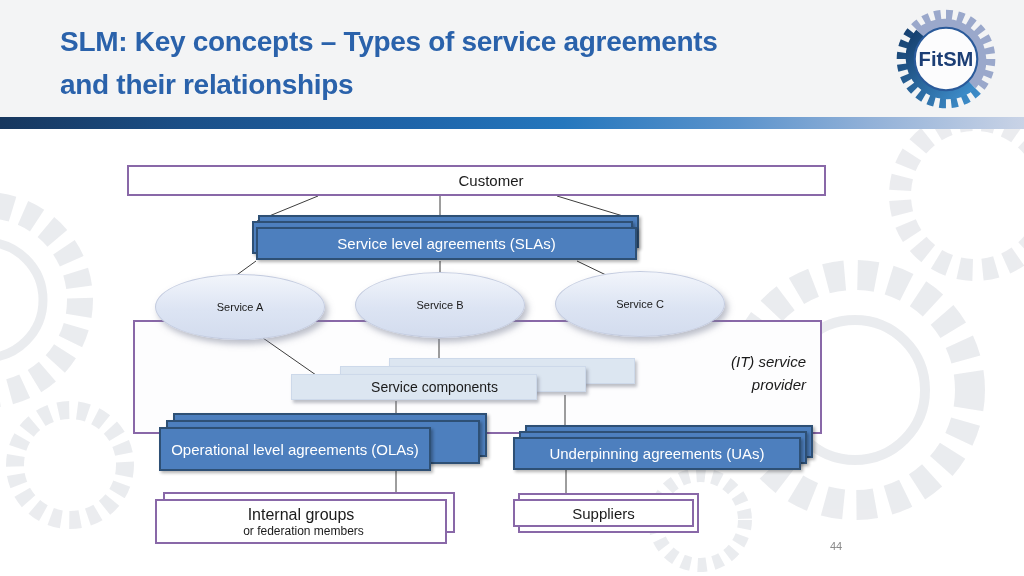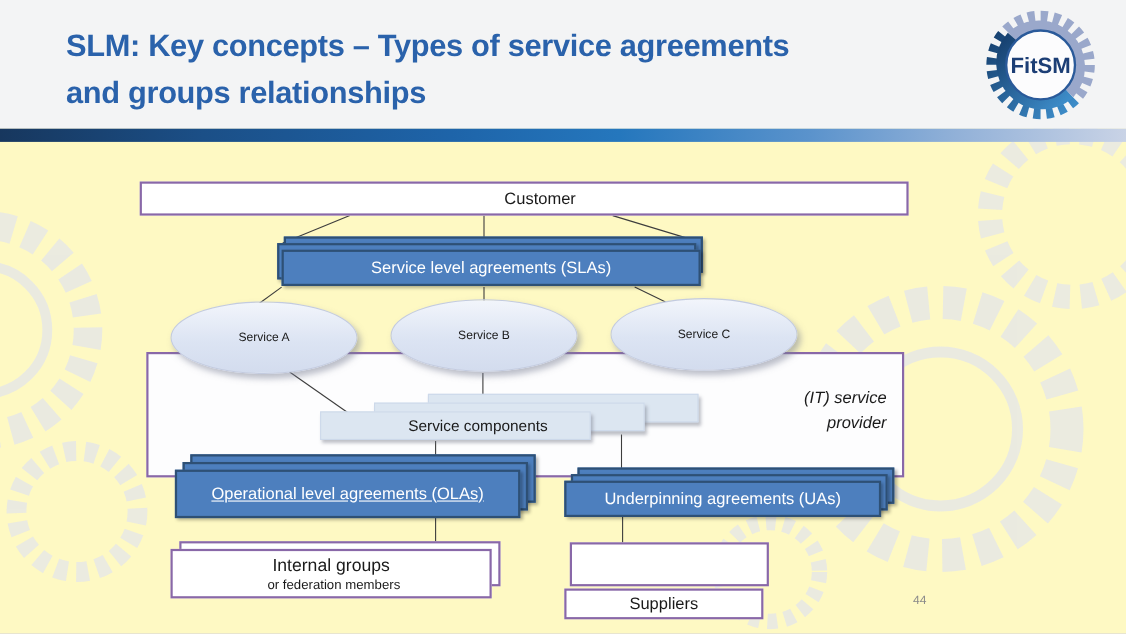--- a/index.html
+++ b/index.html
@@ -1,16 +1,16 @@
 <!DOCTYPE html>
 <html><head>
 <meta charset="utf-8">
 <style>
   html,body{margin:0;padding:0;background:#d8d8d8;font-family:"Liberation Sans",sans-serif;}
-  #stage{position:relative;width:1024px;height:576px;background:#fef9c3;overflow:hidden;}
+  #stage{position:relative;width:1024px;height:576px;background:#ffffff;overflow:hidden;}
 
   
   .header{position:absolute;left:0;top:0;width:1024px;height:117px;background:#f3f4f5;z-index:4;}
   .title{position:absolute;left:60px;top:20px;font-size:28px;line-height:43px;font-weight:600;
          color:#2a62ab;letter-spacing:-0.3px;z-index:5;}
   .accent-bar{position:absolute;left:0;top:117px;width:1024px;height:12px;z-index:5;
      background:linear-gradient(90deg,#17375e 0%,#1b4f87 18%,#1e64a9 40%,#2577bd 55%,
                 #5b93cc 72%,#92b1d8 85%,#c9d3e6 100%);}
   .logo-wrap{position:absolute;left:893px;top:6px;width:106px;height:106px;z-index:6;}
 
@@ -55,21 +55,21 @@
       <circle cx="855" cy="390" r="115" stroke-width="30" stroke-dasharray="19 13"></circle>
       <circle cx="855" cy="390" r="70" stroke-width="10"></circle>
       <circle cx="975" cy="195" r="75" stroke-width="22" stroke-dasharray="14 10"></circle>
       <circle cx="700" cy="520" r="45" stroke-width="14" stroke-dasharray="9 7"></circle>
     </g>
   </svg>
 
   <div class="header"></div>
   <div class="title">
     <div>SLM: Key concepts – Types of service agreements</div>
-    <div>and groups relationships</div>
+    <div>and their relationships</div>
   </div>
 
   <div class="logo-wrap">
     <svg width="106" height="106" viewBox="0 0 100 100">
       <defs>
         <linearGradient id="gradBlue" x1="0" y1="0" x2="1" y2="1">
           <stop offset="0" stop-color="#16406f"></stop>
           <stop offset="1" stop-color="#3e8ecb"></stop>
         </linearGradient>
       </defs>
@@ -129,36 +129,36 @@
   </div>
 
   <div class="dbox comp-box" style="left:389px;top:358px;width:246px;height:26px;"></div>
   <div class="dbox comp-box" style="left:340px;top:366px;width:246px;height:26px;"></div>
   <div class="dbox comp-box" style="left:291px;top:374px;width:246px;height:26px;font-size:14px;">
     <span>Service components</span>
   </div>
 
   <div class="dbox blue-box" style="left:173px;top:413px;width:314px;height:44px;"></div>
   <div class="dbox blue-box" style="left:166px;top:420px;width:314px;height:44px;"></div>
-  <div class="dbox blue-box" style="left:159px;top:427px;width:314px;height:44px;text-decoration:underline;">
+  <div class="dbox blue-box" style="left:159px;top:427px;width:272px;height:44px;">
     <span>Operational level agreements (OLAs)</span>
   </div>
 
   <div class="dbox blue-box" style="left:525px;top:425px;width:288px;height:33px;"></div>
   <div class="dbox blue-box" style="left:519px;top:431px;width:288px;height:33px;"></div>
   <div class="dbox blue-box" style="left:513px;top:437px;width:288px;height:33px;">
     <span>Underpinning agreements (UAs)</span>
   </div>
 
   <div class="dbox white-box" style="left:163px;top:492px;width:292px;height:41px;"></div>
   <div class="dbox white-box" style="left:155px;top:499px;width:292px;height:45px;flex-direction:column;">
     <span class="ig-main">Internal groups</span>
     <span class="ig-sub">or federation members</span>
   </div>
 
   <div class="dbox white-box" style="left:518px;top:493px;width:181px;height:40px;"></div>
-  <div class="dbox white-box" style="left:513px;top:499px;width:181px;height:28px;margin-top:36px;">
+  <div class="dbox white-box" style="left:513px;top:499px;width:181px;height:28px;">
     <span>Suppliers</span>
   </div>
 
   <div class="page-number">44</div>
 
 </div>
 
 </body></html>

